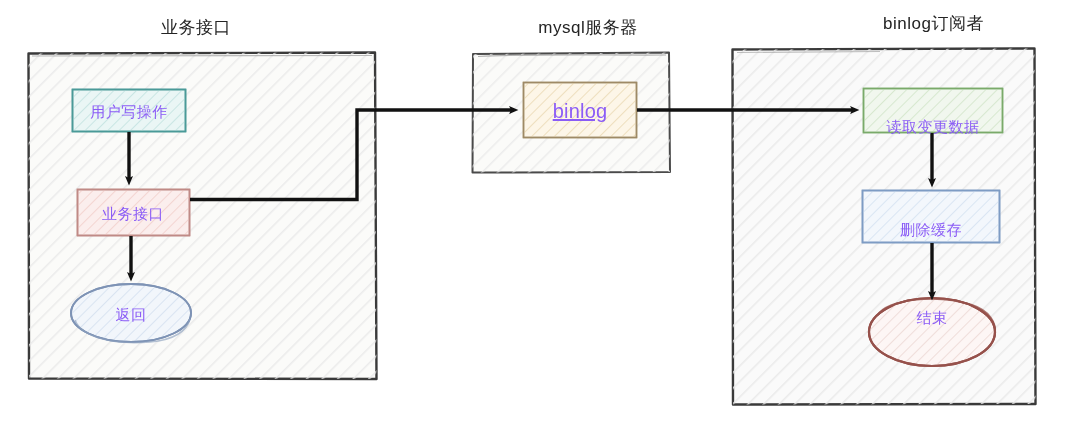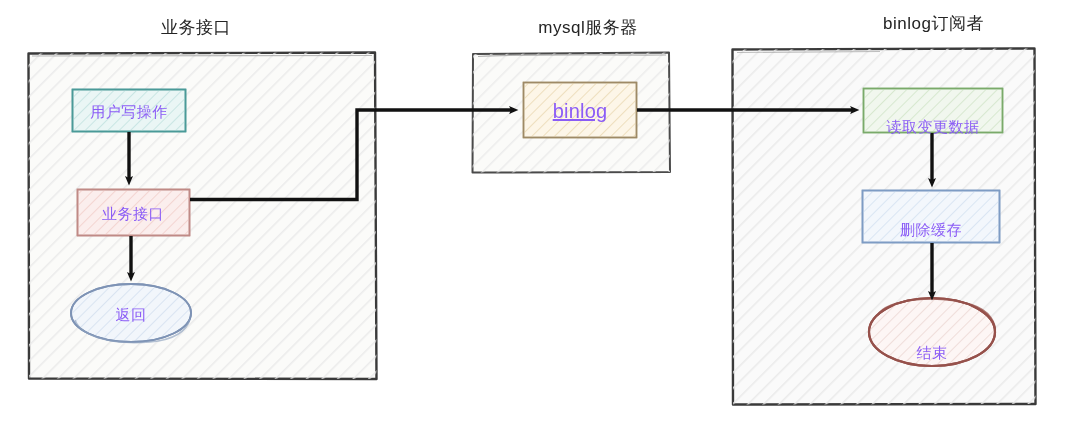--- a/index.html
+++ b/index.html
@@ -182,15 +182,15 @@
   <div class="lbl node-text" style="left:133px; top:213px;">业务接口</div>
 
   <div class="lbl node-text" style="left:131px; top:314px;text-align:center;">返回</div>
 
   <div class="lbl node-text latin" style="left:580px; top:111px;">binlog</div>
 
   <div class="lbl node-text" style="left:933px; top:126px;">读取变更数据</div>
 
   <div class="lbl node-text" style="left:931px; top:229px;">删除缓存</div>
 
-  <div class="lbl node-text" style="left:932px; top:352px;">结束</div>
+  <div class="lbl node-text" style="left:932px; top:317px;">结束</div>
 
 </div>
 
 </body></html>

